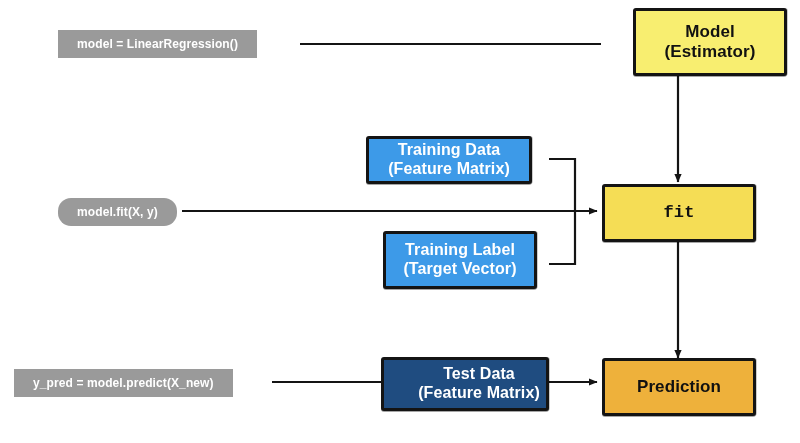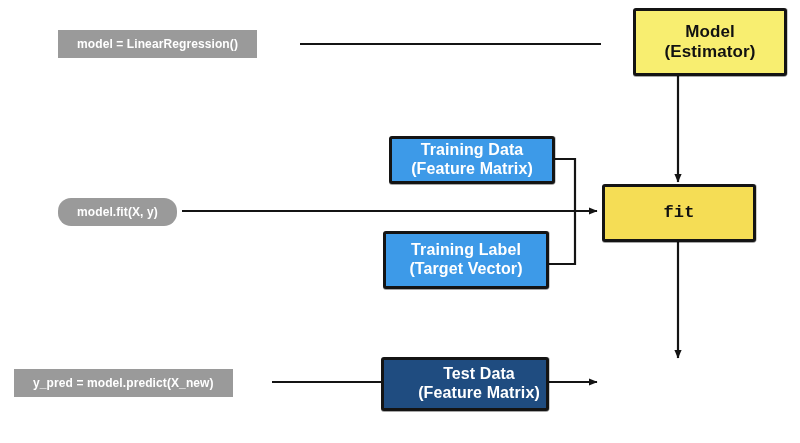--- a/index.html
+++ b/index.html
@@ -113,27 +113,30 @@
 
   <div class="node node-yellow" style="left:601px; top:8px; width:154px; height:68px;margin-left:32px;">
     <span class="ln1">Model</span>
     <span class="ln2">(Estimator)</span>
   </div>
 
   <div class="node node-gold" style="left:602px; top:184px; width:154px; height:58px;font-family:Liberation Mono, monospace;">
     <span class="ln1">fit</span>
   </div>
 
+  <div class="node node-orange" style="left:602px; top:358px; width:154px; height:58px;">
+    <span class="ln1">Prediction</span>
+  </div>
 
-  <div class="node node-blue" style="left:389px; top:136px; width:166px; height:48px;">
+  <div class="node node-blue" style="left:366px; top:136px; width:166px; height:48px;">
     <span class="ln1">Training Data</span>
     <span class="ln2">(Feature Matrix)</span>
   </div>
 
-  <div class="node node-blue" style="left:383px; top:231px; width:166px; height:58px;">
+  <div class="node node-blue" style="left:383px; top:231px; width:154px; height:58px;">
     <span class="ln1">Training Label</span>
     <span class="ln2">(Target Vector)</span>
   </div>
 
   <div class="node node-navy" style="left:381px; top:357px; width:168px; height:54px;padding-left:28px;">
     <span class="ln1">Test Data</span>
     <span class="ln2">(Feature Matrix)</span>
   </div>
 
 </div>

